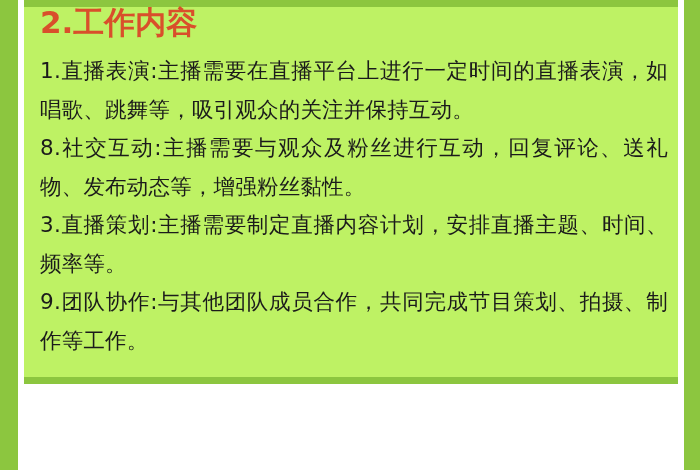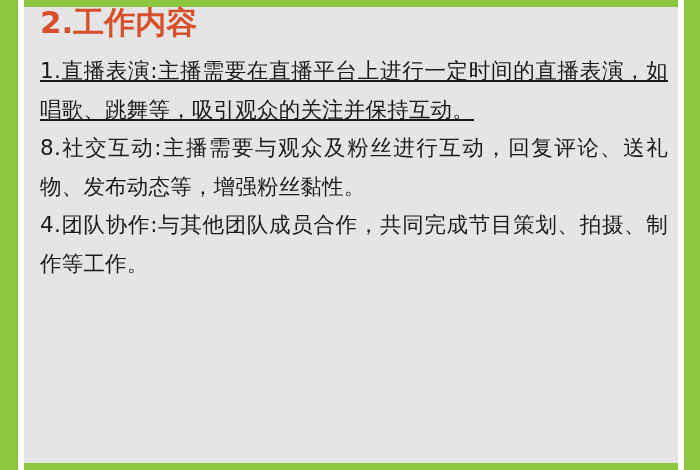--- a/index.html
+++ b/index.html
@@ -9,23 +9,23 @@
   body {
     width: 700px;
     height: 470px;
     overflow: hidden;
     background: #ffffff;
     font-family: "DejaVu Sans", "Liberation Sans", sans-serif;
   }
   .page {
     position: relative;
     width: 700px;
-    height: 470px;
+    height: 384px;
     box-sizing: border-box;
-    background: #e5e5e5;
+    background: #bef264;
   }
   
   .frame-left {
     position: absolute;
     left: 0;
     top: 0;
     width: 18px;
     height: 470px;
     background: #8cc63f;
   }
@@ -98,38 +98,38 @@
     font-size: 21.5px;
     line-height: 38.5px;
     color: #1b1b1b;
     letter-spacing: 0.2px;
     text-align: justify;
     text-justify: inter-character;
     font-family: "DejaVu Sans", "Liberation Sans", sans-serif;
   }
   .para.first {
     margin-top: 10px;
-    text-decoration: underline;
   }
 </style>
 </head>
 <body>
 
 <div class="page">
 
   <div class="frame-top"></div>
   <div class="frame-bottom"></div>
   <div class="frame-left"></div>
   <div class="frame-left-inner"></div>
   <div class="frame-right"></div>
   <div class="frame-right-inner"></div>
 
   <div class="content">
     <h2 class="heading">2.工作内容</h2>
 
     <div class="body-list">
       <p class="para first">1.直播表演:主播需要在直播平台上进行一定时间的直播表演，如唱歌、跳舞等，吸引观众的关注并保持互动。</p>
       <p class="para">8.社交互动:主播需要与观众及粉丝进行互动，回复评论、送礼物、发布动态等，增强粉丝黏性。</p>
-      <p class="para">4.团队协作:与其他团队成员合作，共同完成节目策划、拍摄、制作等工作。</p>
+      <p class="para">3.直播策划:主播需要制定直播内容计划，安排直播主题、时间、频率等。</p>
+      <p class="para">9.团队协作:与其他团队成员合作，共同完成节目策划、拍摄、制作等工作。</p>
     </div>
   </div>
 
 </div>
 
 </body></html>

